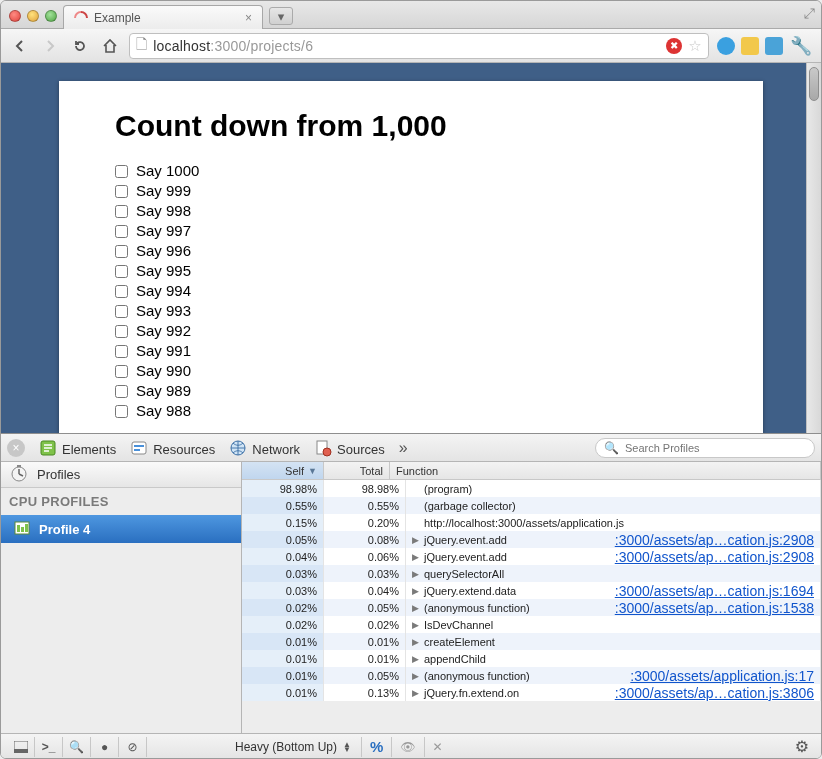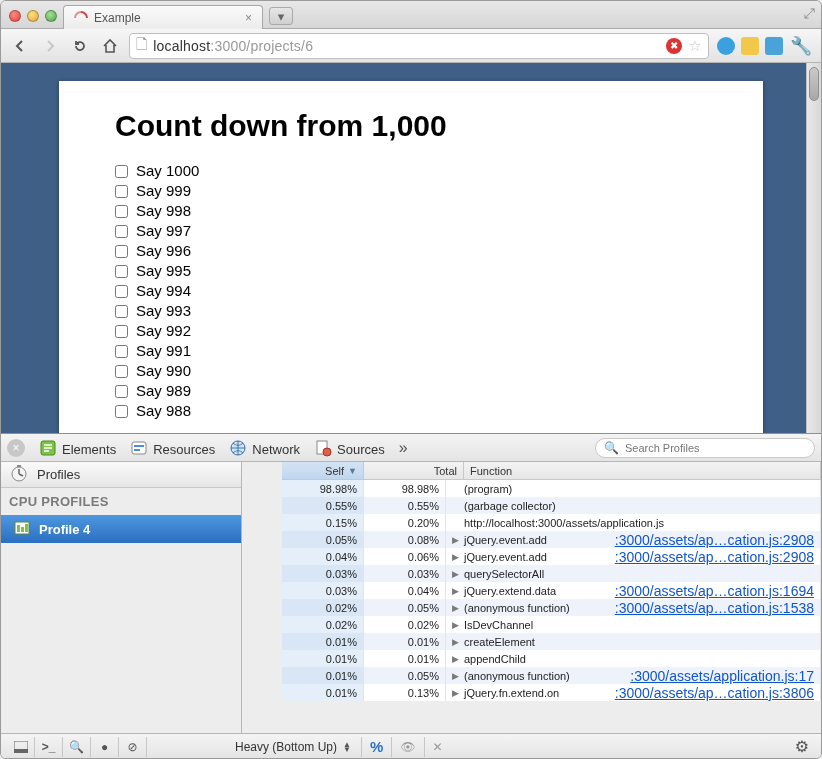--- a/index.html
+++ b/index.html
@@ -48,32 +48,32 @@
   
   .devtools{ height: 326px; border-top:1px solid #8e8e8e; background:#ededed; display:flex; flex-direction:column;}
   .dt-tabs{ height:28px; background:linear-gradient(#f4f4f4,#e4e4e4); border-bottom:1px solid #b5b5b5; display:flex; align-items:center; padding:0 6px; gap:14px;}
   .dt-close{width:18px;height:18px;border-radius:50%;background:#c7c7c7;color:#fff;display:flex;align-items:center;justify-content:center;font-size:12px;}
   .dt-tab{display:flex;align-items:flex-end;gap:5px;color:#333;font-size:13px;}
   .dt-tab svg,.dt-tab .ico{width:18px;height:18px;}
   .dt-more{color:#555;font-size:16px;}
   .dt-search{margin-left:auto;width:220px;height:20px;border:1px solid #c8c8c8;border-radius:10px;background:#fff;display:flex;align-items:center;padding:0 8px;gap:6px;color:#9a9a9a;}
   .dt-search input{border:none;outline:none;flex:1;font-size:11px;background:transparent;}
 
-  .dt-body{flex:1;display:flex;min-height:0;gap:40px;}
+  .dt-body{flex:1;display:flex;min-height:0;}
   .sidebar{width:241px;background:#ededed;border-right:1px solid #b5b5b5;display:flex;flex-direction:column;}
   .sb-head{height:26px;background:linear-gradient(#fafafa,#e6e6e6);border-bottom:1px solid #c9c9c9;display:flex;align-items:center;gap:8px;padding:0 8px;color:#333;font-size:13px;}
   .sb-group{padding:6px 8px;color:#7a7a7a;font-size:13px;font-weight:bold;text-transform:uppercase;letter-spacing:0.3px;}
   .sb-item{height:28px;display:flex;align-items:center;gap:8px;padding:0 12px;font-size:13px;}
   .sb-item.selected{background:linear-gradient(#4e97e0,#2a6fc0);color:#fff;font-weight:bold;}
   
   .grid{flex:1;display:flex;flex-direction:column;min-width:0;}
   .grid-head{height:18px;background:linear-gradient(#f3f3f3,#e6e6e6);border-bottom:1px solid #c8c8c8;display:flex;font-size:11px;color:#333;}
   .col{display:flex;align-items:center;border-right:1px solid #c8c8c8;padding:0 6px;}
   .col.self{width:82px;justify-content:flex-end; background:linear-gradient(#d4e3f3,#c0d6ee);}
-  .col.total{width:100px;justify-content:flex-end;}
+  .col.total{width:66px;justify-content:flex-end;}
   .col.func{flex:1;}
   .sort-arrow{color:#5a7796;font-size:9px;margin-left:4px;}
   .grid-rows{flex:1;overflow:hidden;position:relative;}
   .row{display:flex;height:17px;font-size:11px;color:#222;align-items:center;}
   .row:nth-child(even){background:#eef3fb;}
   .row:nth-child(odd){background:#fff;}
   .cell{padding:0 6px;border-right:1px solid #e4e4e4;height:100%;display:flex;align-items:center;}
   .cell.self{width:82px;justify-content:flex-end;background:rgba(160,197,232,0.28);}
   .cell.total{width:82px;justify-content:flex-end;}
   .cell.func{flex:1;gap:4px; overflow:hidden;}

